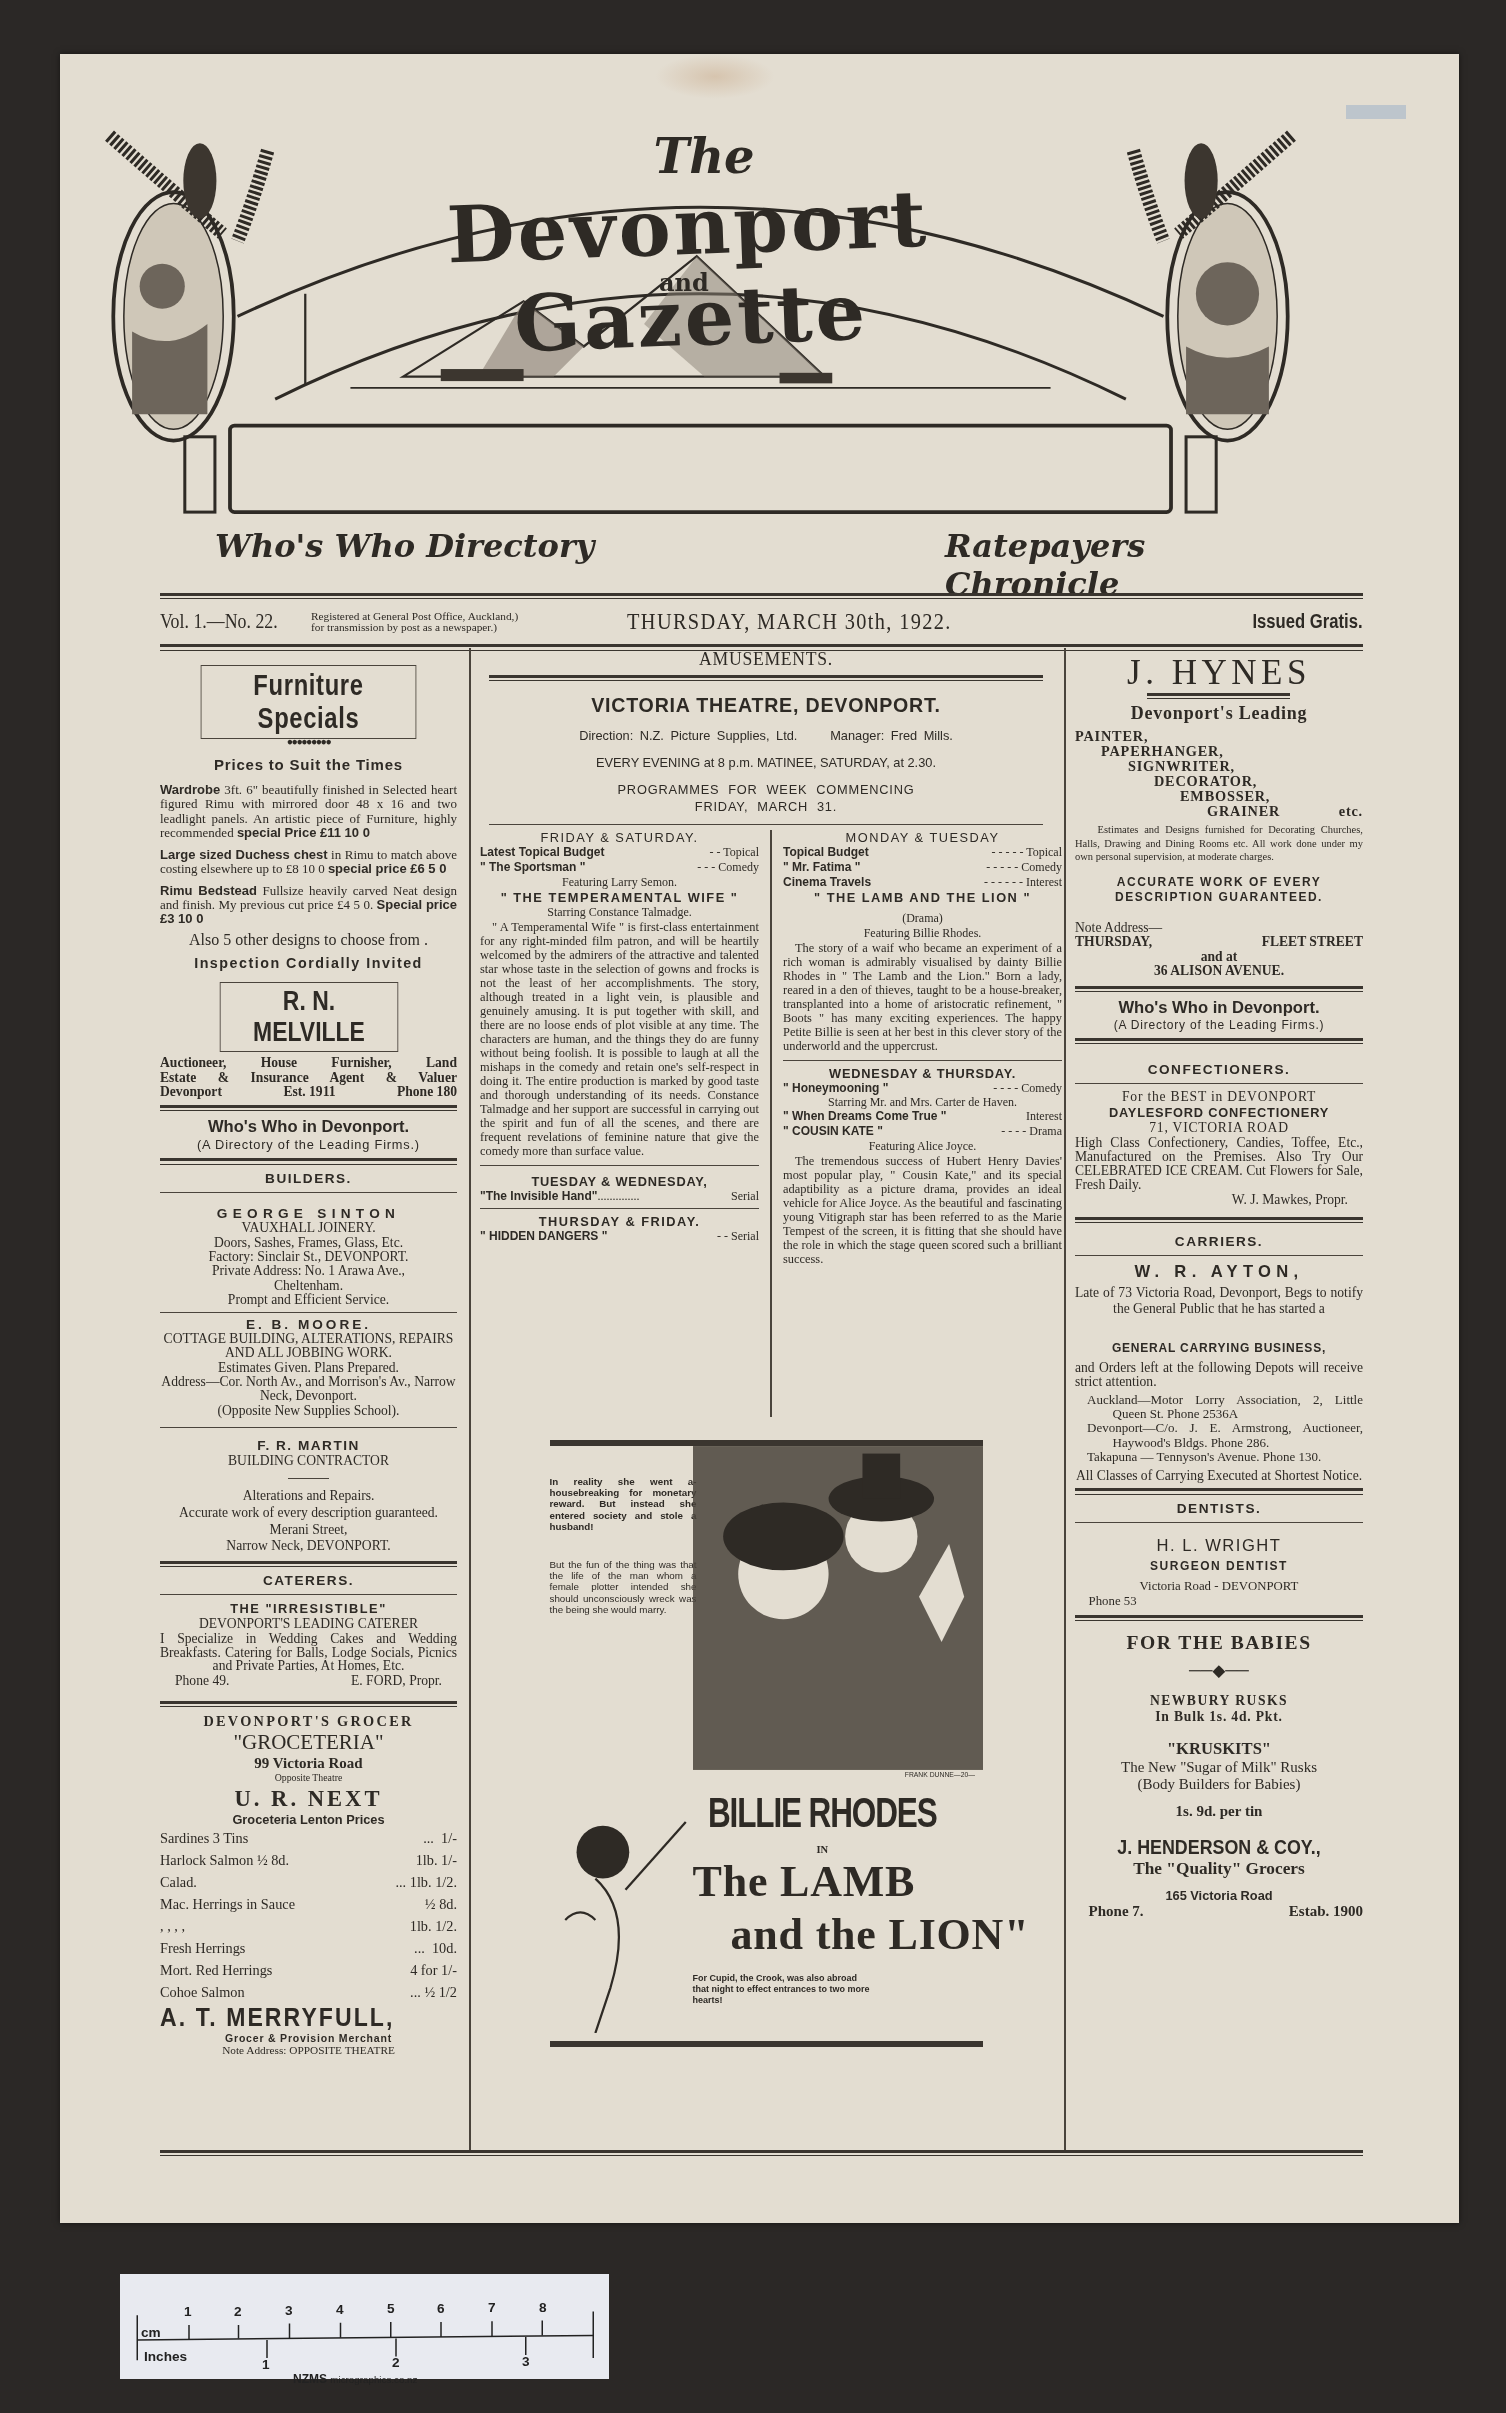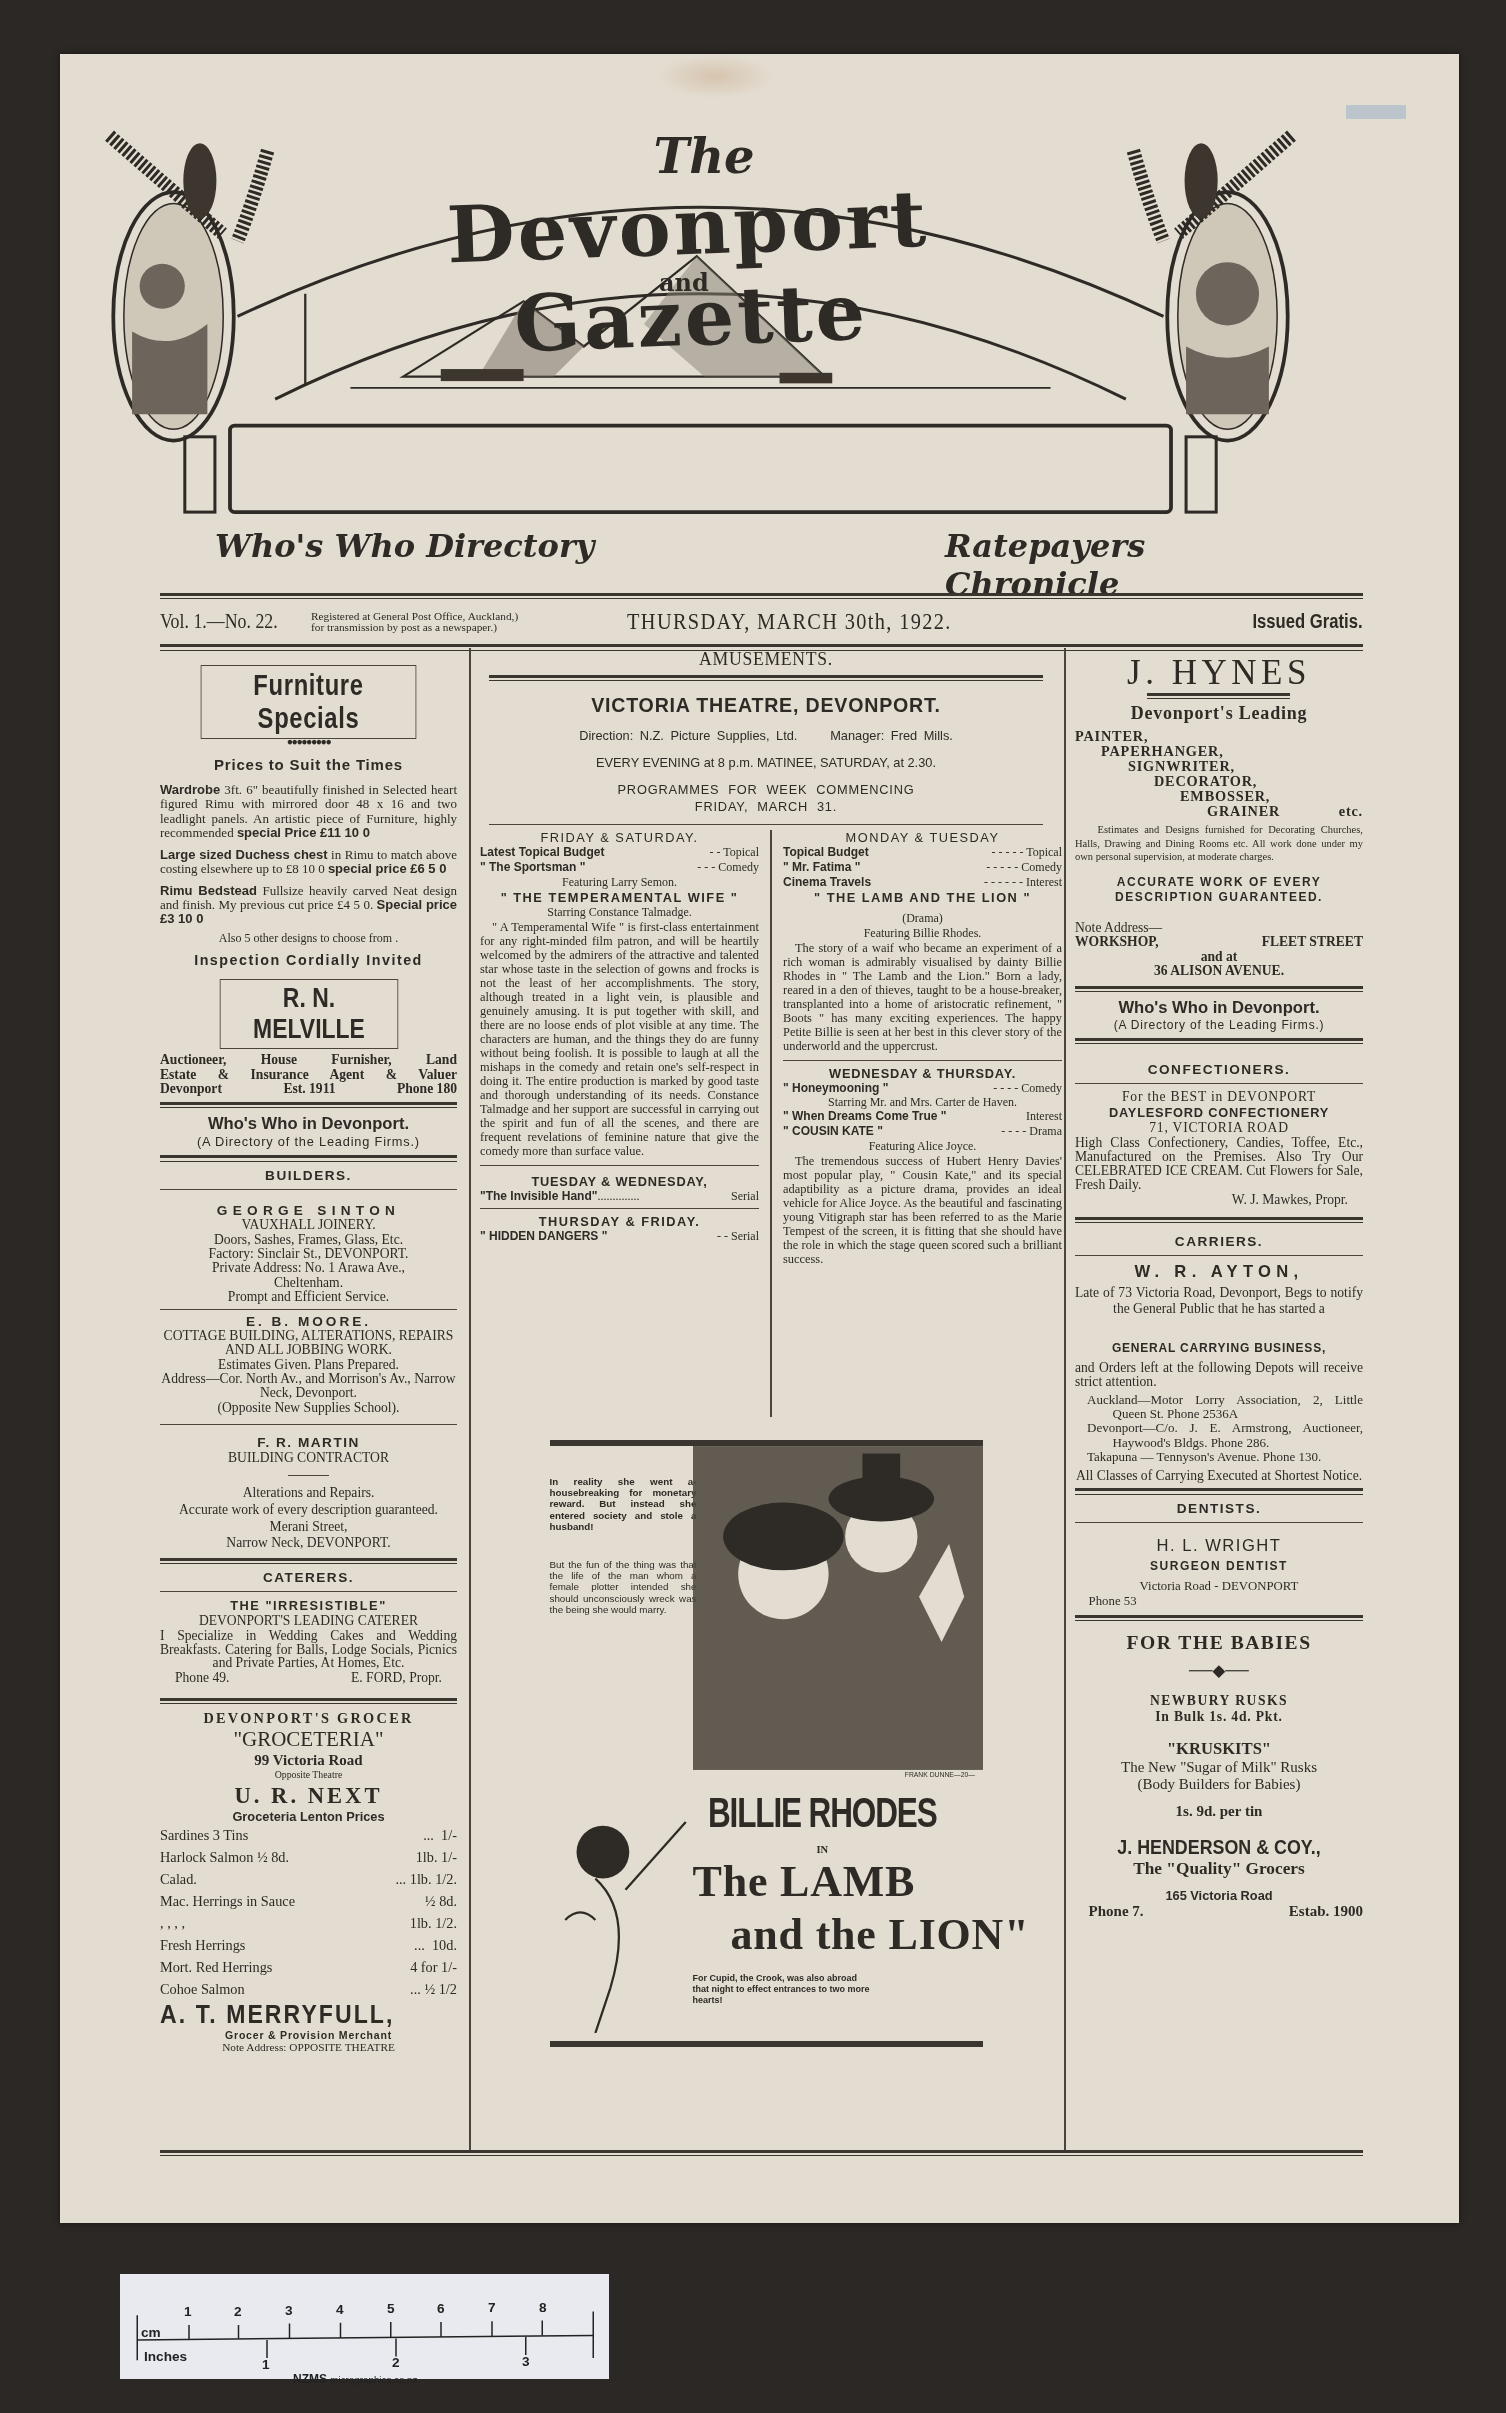--- a/index.html
+++ b/index.html
@@ -118,21 +118,21 @@
 
   <div class="col c1">
     <div class="center" style="margin-top:16.6px">
       <div class="box" style="width:249px;font:bold 29px 'Liberation Sans',sans-serif;letter-spacing:0.8px;transform:scaleX(.82);">Furniture Specials</div>
       <div style="font-size:10.5px;letter-spacing:-1.5px;margin-top:-3px">●●●●●●●●●</div>
     </div>
     <div class="center b sans" style="font-size:15px;margin:9px 0 10.5px;letter-spacing:0.8px">Prices to Suit the Times</div>
     <div class="p" style="margin-bottom:7.5px"><b class="sans">Wardrobe</b><span> 3ft. 6" beautifully finished in Selected heart figured Rimu with mirrored door 48 x 16 and two leadlight panels. An artistic piece of Furniture, highly recommended </span><b class="sans">special Price £11 10 0</b></div>
     <div class="p" style="margin-bottom:7.5px"><b class="sans">Large sized Duchess chest</b><span> in Rimu to match above costing elsewhere up to £8 10 0 </span><b class="sans">special price £6 5 0</b></div>
     <div class="p" style="margin-bottom:4.5px"><b class="sans">Rimu Bedstead</b><span> Fullsize heavily carved Neat design and finish. My previous cut price £4 5 0. </span><b class="sans">Special price £3 10 0</b></div>
-    <div class="center" style="font-size:12px">Also 5 other designs to choose from .</div>
+    <div class="center" style="font-size:16px">Also 5 other designs to choose from .</div>
     <div class="center b sans" style="font-size:14.3px;letter-spacing:1.5px;margin-top:6px">Inspection Cordially Invited</div>
     <div class="center" style="margin-top:10.5px"><div class="box" style="width:196px;font:bold 27px 'Liberation Sans',sans-serif;transform:scaleX(.85)">R. N. MELVILLE</div></div>
     <div class="b" style="font-size:13.6px;line-height:14.3px;margin-top:4.5px">
       <div class="j" style="text-align-last:justify">Auctioneer, House Furnisher, Land</div>
       <div class="j" style="text-align-last:justify">Estate &amp; Insurance Agent &amp; Valuer</div>
       <div class="row">
           <span>Devonport</span>
           <span>Est. 1911</span>
           <span>Phone 180</span>
         </div>
@@ -343,21 +343,21 @@
       <div class="row" style="padding-left:132px">
           <span>GRAINER</span>
           <span>etc.</span>
         </div>
     </div>
     <div class="p" style="font-size:10.5px;line-height:13.6px;text-indent:22.6px;margin-top:4.5px">Estimates and Designs furnished for Decorating Churches, Halls, Drawing and Dining Rooms etc. All work done under my own personal supervision, at moderate charges.</div>
     <div class="center b sans" style="font-size:12px;letter-spacing:1.5px;margin-top:10.5px;line-height:15px;padding:0 15px">ACCURATE WORK OF EVERY DESCRIPTION GUARANTEED.</div>
     <div style="font-size:13.6px;line-height:14.3px;margin-top:16.6px">
       <div>Note Address—</div>
       <div class="row b">
-          <span>WORKSHOP,</span>
+          <span>THURSDAY,</span>
           <span>FLEET STREET</span>
         </div>
       <div class="center b">and at</div>
       <div class="center b">36 ALISON AVENUE.</div>
     </div>
     <div class="hrd" style="margin-top:7.5px"></div>
     <div class="center b sans" style="font-size:16.6px;margin-top:4.5px">Who's Who in Devonport.</div>
     <div class="center sans" style="font-size:12px;letter-spacing:0.8px">(A Directory of the Leading Firms.)</div>
     <div class="hrd"></div>
     <div class="sect" style="margin-top:18px">CONFECTIONERS.</div>

